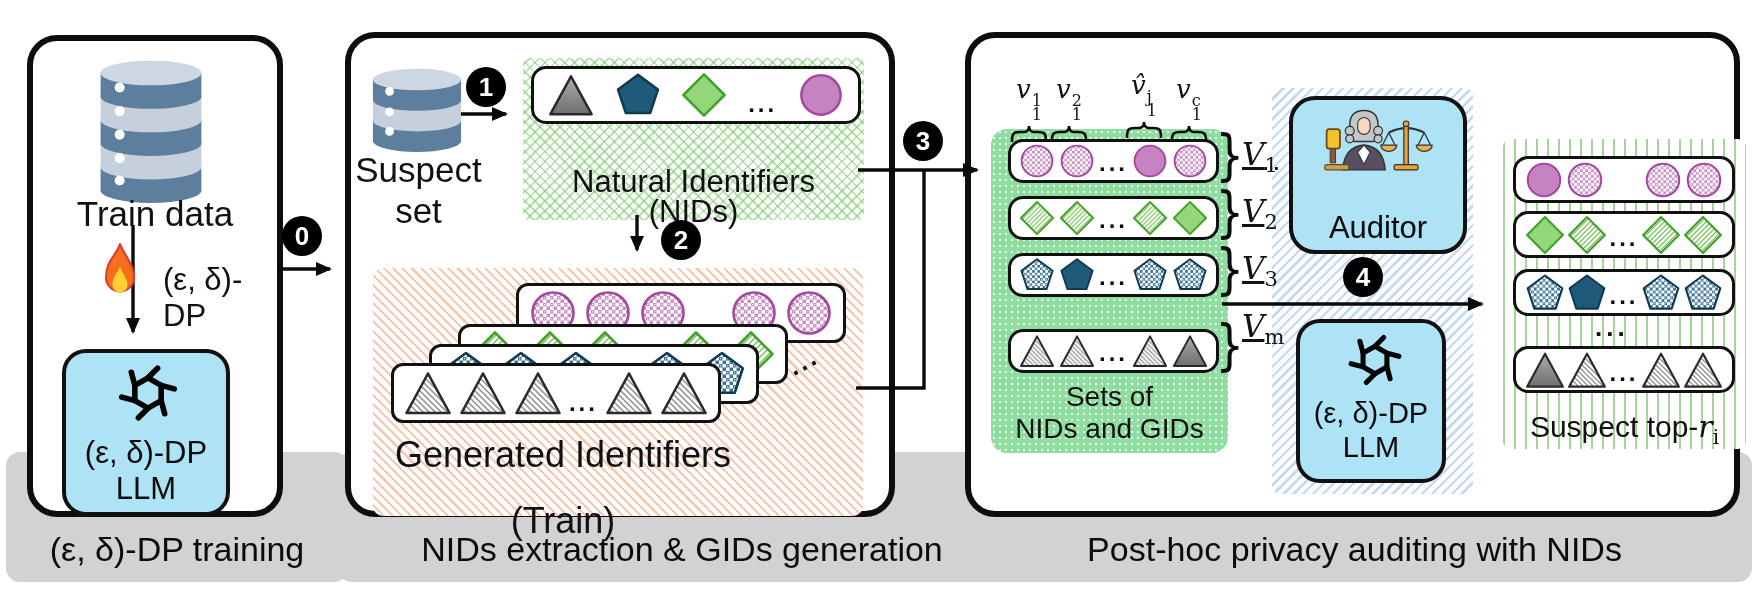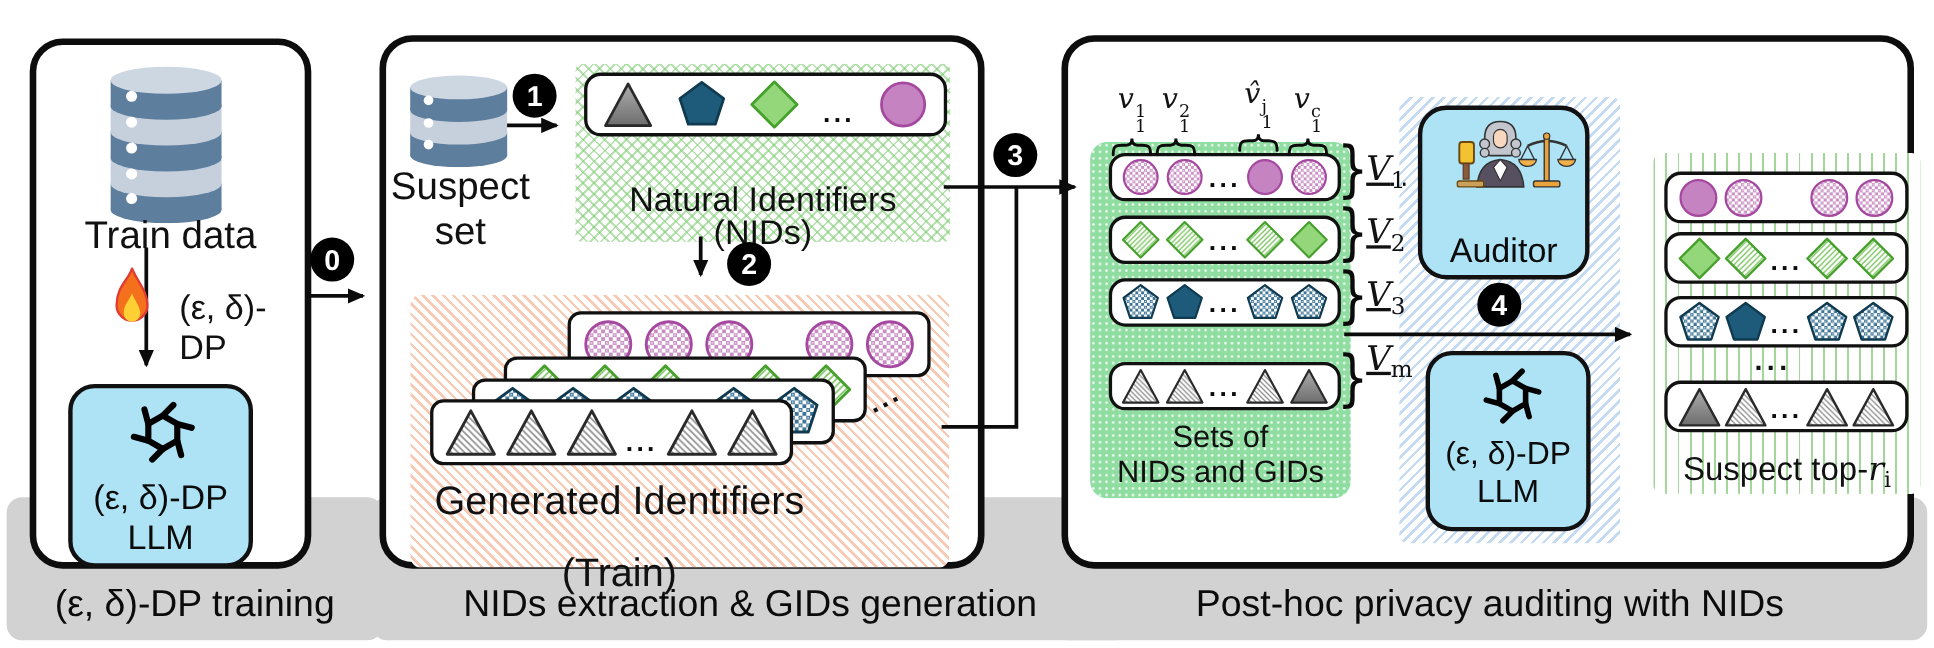--- a/index.html
+++ b/index.html
@@ -322,21 +322,21 @@
           </svg>
           <svg viewBox="0 0 48 48" width="36" height="36">
             <polygon points="24,4.5 45.5,44 2.5,44" fill="url(#gradT)" stroke="#2a2a2a" stroke-width="2.6" stroke-linejoin="round"></polygon>
           </svg>
         </div>
       <div class="abs label-sm t-center" style="left:0;width:100%;top:252px;">Sets of</div>
       <div class="abs label-sm t-center" style="left:0;width:100%;top:284px;">NIDs and GIDs</div>
     </div>
 
     <div class="abs hatch-blue" style="left:301px;top:50px;width:201px;height:406px;">
-      <div class="bluebox" style="left:17px;top:8px;width:156px;height:158px;border-radius:26px;">
+      <div class="bluebox" style="left:17px;top:8px;width:178px;height:158px;border-radius:26px;">
         <svg class="abs" style="left:30px;top:6px;" viewBox="0 0 126 80" width="112" height="71">
           <g>
             <path d="M74,30 Q94,20 114,30" fill="none" stroke="#333" stroke-width="2.5"></path>
             <rect x="91" y="22" width="5" height="44" fill="#e8a33d" stroke="#333" stroke-width="1.4"></rect>
             <circle cx="93.5" cy="20" r="3.2" fill="#e8a33d" stroke="#333" stroke-width="1.2"></circle>
             <rect x="80" y="66" width="27" height="6" rx="2" fill="#e8a33d" stroke="#333" stroke-width="1.4"></rect>
             <path d="M74,30 L67,44 M74,30 L81,44" stroke="#333" stroke-width="1.4"></path>
             <path d="M65,44 A9,7 0 0 0 83,44 Z" fill="#f0b14c" stroke="#333" stroke-width="1.4"></path>
             <path d="M114,30 L107,44 M114,30 L121,44" stroke="#333" stroke-width="1.4"></path>
             <path d="M105,44 A9,7 0 0 0 123,44 Z" fill="#f0b14c" stroke="#333" stroke-width="1.4"></path>

